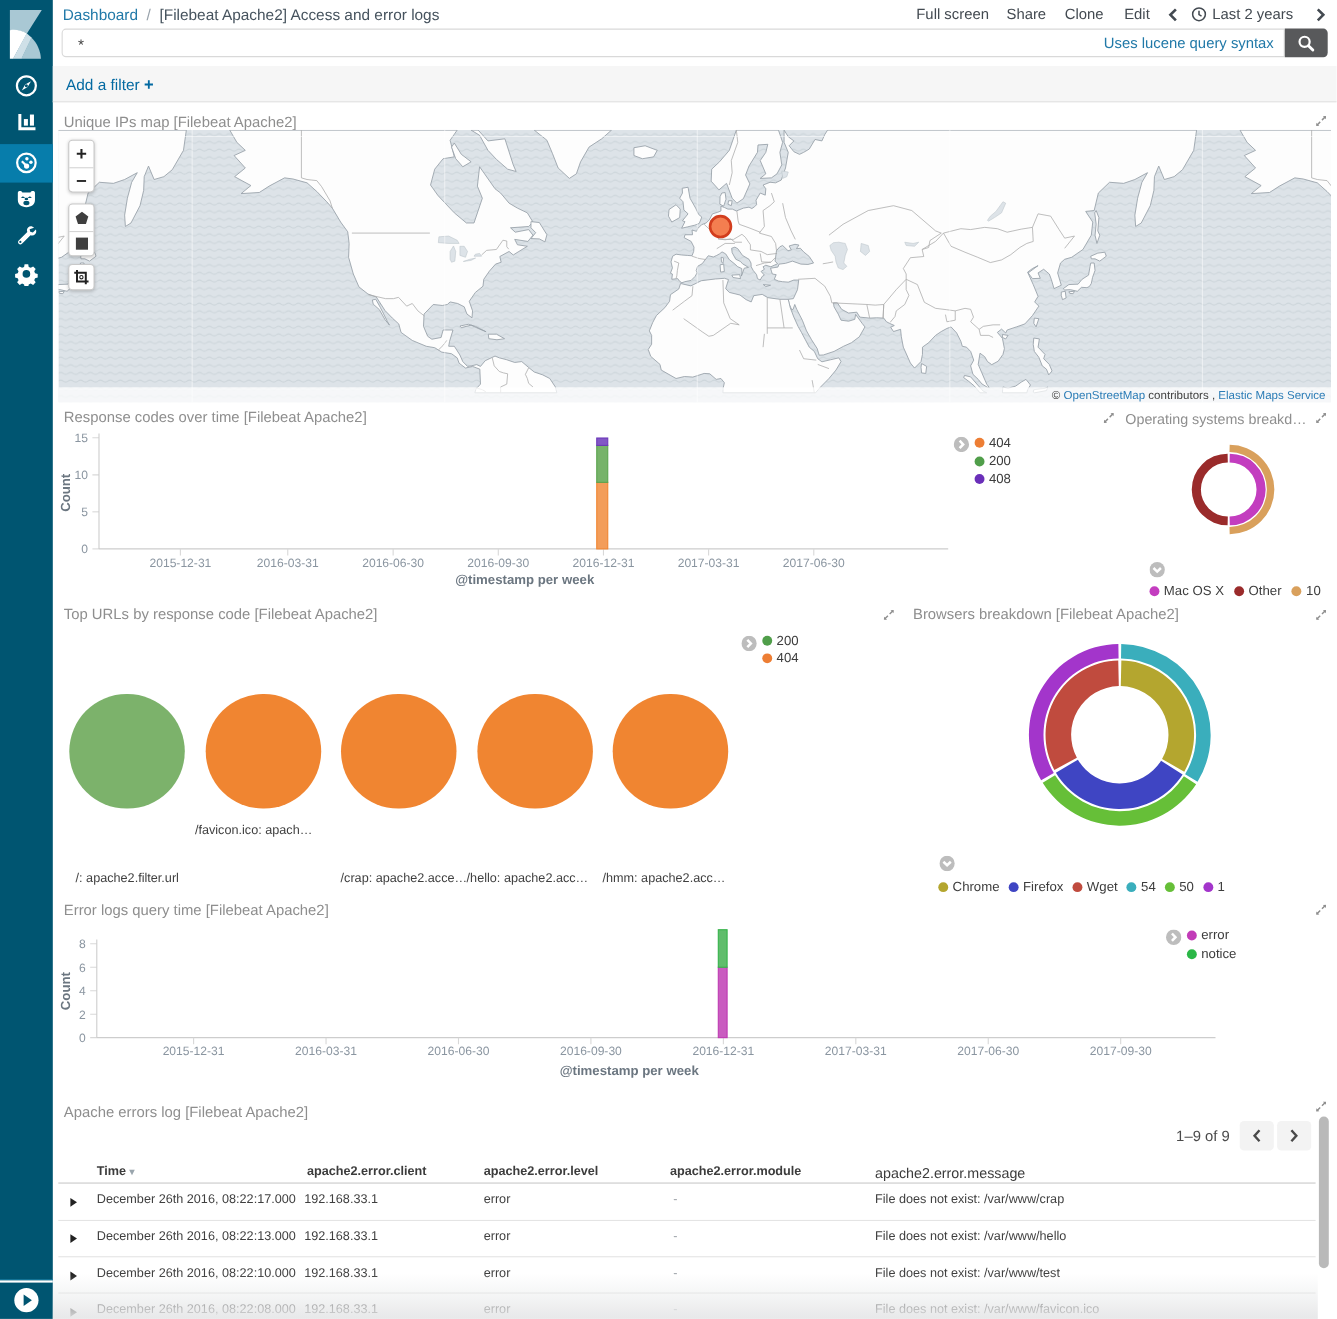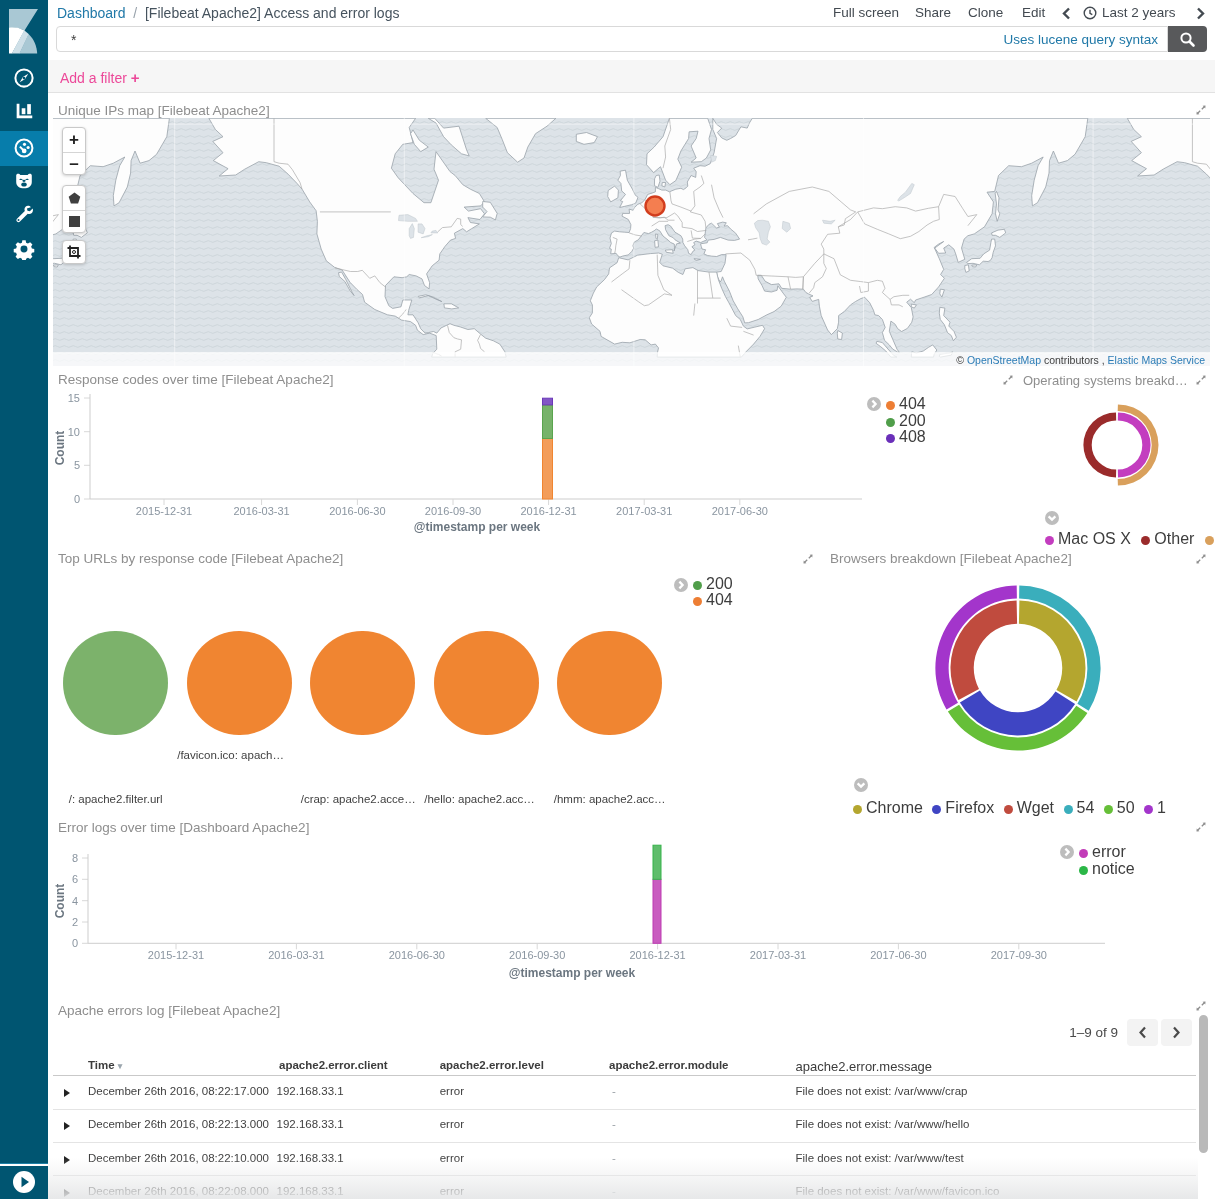--- a/index.html
+++ b/index.html
@@ -1,20 +1,20 @@
 <!DOCTYPE html>
 <html><head><meta charset="utf-8"><style>
 *{margin:0;padding:0;box-sizing:border-box}
 html,body{width:1215px;height:1199px;overflow:hidden;background:#fff;font-family:"Liberation Sans",sans-serif}
 .abs{position:absolute}
 #sidebar{position:absolute;left:0;top:0;width:48px;height:1199px;background:#005571}
 #sel{position:absolute;left:0;top:131px;width:48px;height:35px;background:#077dab}
 .navic{position:absolute;left:13px;width:22px;height:22px}
 .ptitle{position:absolute;font-size:13.5px;color:#8e8e8e;white-space:nowrap}
-.leg{position:absolute;font-size:16px;color:#3d3d3d;white-space:nowrap}
+.leg{position:absolute;font-size:12px;color:#3d3d3d;white-space:nowrap}
 .dot{display:inline-block;width:9px;height:9px;border-radius:50%;margin-right:4px;vertical-align:-1px}
 .axlab{font-size:11px;fill:#8a95a0;font-family:"Liberation Sans",sans-serif}
 .axtitle{font-size:12px;font-weight:bold;fill:#6b7680;font-family:"Liberation Sans",sans-serif}
 .expand{position:absolute;width:10px;height:10px}
 </style></head>
 <body>
 
 <div id="sidebar">
  <div id="sel"></div>
  <svg class="abs" style="left:0;top:0" width="48" height="64" viewBox="0 0 48 64">
@@ -84,21 +84,21 @@
  <div class="abs" style="right:9px;top:5px;font-size:13.5px;color:#2179a8">Uses lucene query syntax</div>
 </div>
 <div class="abs" style="left:1168px;top:26px;width:39px;height:26px;background:#58595b;border-radius:0 4px 4px 0">
  <svg class="abs" style="left:11px;top:5px" width="17" height="17" viewBox="0 0 17 17">
       <circle cx="7" cy="7" r="4.6" fill="none" stroke="#fff" stroke-width="2"></circle>
       <path d="M10.5,10.5 L14.5,14.5" stroke="#fff" stroke-width="2.6" stroke-linecap="round"></path>
     </svg>
 </div>
 
 <div class="abs" style="left:48px;top:60px;width:1167px;height:33px;background:#f6f6f6;border-bottom:1px solid #e2e2e2"></div>
-<div class="abs" style="left:60px;top:69px;font-size:14px;color:#ec4899">Add a filter <b style="font-size:15px">+</b></div>
+<div class="abs" style="left:60px;top:69px;font-size:14px;color:#0369a1">Add a filter <b style="font-size:15px">+</b></div>
 
 <div class="ptitle" style="left:58px;top:103px">Unique IPs map [Filebeat Apache2]</div>
 <div class="abs" style="left:53px;top:118px;width:1157px;height:248px;overflow:hidden">
 <svg width="1157" height="248" viewBox="0 0 1157 248">
 <defs>
         <pattern id="waves" width="18" height="7" patternUnits="userSpaceOnUse">
 <rect width="18" height="7" fill="#dde3e8"></rect>
 <path d="M0,4.5 Q2.25,2.8 4.5,4.5 T9,4.5 T13.5,4.5 T18,4.5" fill="none" stroke="#cdd6db" stroke-width="1"></path>
 </pattern>
       </defs>
@@ -250,44 +250,44 @@
     <circle cx="6.75" cy="6.75" r="6.75" fill="#bdbdbd"></circle>
     <path d="M5.2,3.5 L8.3,6.75 L5.2,10" stroke="#fff" stroke-width="2.2" fill="none"></path>
   </svg>
 <div class="leg" style="left:693px;top:574.5px"><span class="dot" style="background:#509E4A"></span>200</div>
 <div class="leg" style="left:693px;top:591px"><span class="dot" style="background:#ED7E34"></span>404</div>
 <div class="abs" style="left:63.300000000000004px;top:630.6px;width:104.8px;height:104.8px;border-radius:50%;background:#7CB26B"></div>
 <div class="abs" style="left:53.7px;top:793px;width:124px;text-align:center;font-size:11.5px;color:#3f3f3f;white-space:nowrap">/: apache2.filter.url</div>
 <div class="abs" style="left:186.79999999999998px;top:630.6px;width:104.8px;height:104.8px;border-radius:50%;background:#F08531"></div>
 <div class="abs" style="left:177.2px;top:749px;width:124px;text-align:left;font-size:11.5px;color:#3f3f3f;white-space:nowrap">/favicon.ico: apach…</div>
 <div class="abs" style="left:310.3px;top:630.6px;width:104.8px;height:104.8px;border-radius:50%;background:#F08531"></div>
-<div class="abs" style="left:300.7px;top:793px;width:124px;text-align:left;font-size:11.5px;color:#3f3f3f;white-space:nowrap">/crap: apache2.acce…</div>
+<div class="abs" style="left:300.7px;top:793px;width:124px;text-align:right;font-size:11.5px;color:#3f3f3f;white-space:nowrap">/crap: apache2.acce…</div>
 <div class="abs" style="left:433.8px;top:630.6px;width:104.8px;height:104.8px;border-radius:50%;background:#F08531"></div>
 <div class="abs" style="left:424.2px;top:793px;width:124px;text-align:left;font-size:11.5px;color:#3f3f3f;white-space:nowrap">/hello: apache2.acc…</div>
 <div class="abs" style="left:557.3000000000001px;top:630.6px;width:104.8px;height:104.8px;border-radius:50%;background:#F08531"></div>
-<div class="abs" style="left:547.7px;top:793px;width:124px;text-align:center;font-size:11.5px;color:#3f3f3f;white-space:nowrap">/hmm: apache2.acc…</div>
+<div class="abs" style="left:547.7px;top:793px;width:124px;text-align:left;font-size:11.5px;color:#3f3f3f;white-space:nowrap">/hmm: apache2.acc…</div>
 <div class="ptitle" style="left:830px;top:551px">Browsers breakdown [Filebeat Apache2]</div>
 <svg class="expand" style="left:1196px;top:554px" viewBox="0 0 10 10">
     <path d="M5.8,4.2 L8.8,1.2 M4.2,5.8 L1.2,8.8" stroke="#8e8e8e" stroke-width="1.3" fill="none"></path>
     <path d="M9.5,0.5 L9.3,3.4 L6.6,0.7 Z M0.5,9.5 L0.7,6.6 L3.4,9.3 Z" fill="#8e8e8e"></path>
   </svg>
 <svg class="abs" style="left:933px;top:583px" width="170" height="170" viewBox="0 0 170 170">
     <path d="M86.4,17.5A67.5,67.5 0 0 1 143.6,118.5L123.4,107.0A44.3,44.3 0 0 0 85.9,40.7Z" fill="#B4A62F"></path>
     <path d="M142.1,121.0A67.5,67.5 0 0 1 26.9,119.4L46.9,107.6A44.3,44.3 0 0 0 122.5,108.6Z" fill="#3F45C3"></path>
     <path d="M25.5,116.9A67.5,67.5 0 0 1 83.6,17.5L84.1,40.7A44.3,44.3 0 0 0 46.0,105.9Z" fill="#C04B3E"></path>
     <path d="M86.3,2.4A82.6,82.6 0 0 1 155.7,127.7L144.4,120.8A69.4,69.4 0 0 0 86.1,15.6Z" fill="#3AAEBC"></path>
     <path d="M154.4,129.9A82.6,82.6 0 0 1 14.9,128.6L26.1,121.7A69.4,69.4 0 0 0 143.3,122.7Z" fill="#66BF38"></path>
     <path d="M13.5,126.4A82.6,82.6 0 0 1 83.7,2.4L83.9,15.6A69.4,69.4 0 0 0 25.0,119.8Z" fill="#A335CB"></path>
   </svg>
 <svg class="abs" style="left:854px;top:778px" width="14" height="14" viewBox="0 0 13.5 13.5">
     <circle cx="6.75" cy="6.75" r="6.75" fill="#bdbdbd"></circle>
     <path d="M3.5,5.2 L6.75,8.3 L10,5.2" stroke="#fff" stroke-width="2.2" fill="none"></path>
   </svg>
 <div class="leg" style="left:853px;top:799px"><span class="dot" style="background:#B4A62F;margin-left:0px"></span>Chrome <span class="dot" style="background:#3F45C3;margin-left:5px"></span>Firefox <span class="dot" style="background:#C04B3E;margin-left:5px"></span>Wget <span class="dot" style="background:#3AAEBC;margin-left:5px"></span>54 <span class="dot" style="background:#66BF38;margin-left:5px"></span>50 <span class="dot" style="background:#A335CB;margin-left:5px"></span>1</div>
-<div class="ptitle" style="left:58px;top:820px">Error logs over time [Dashboard Apache2]</div>
+<div class="ptitle" style="left:58px;top:820px">Error logs query time [Filebeat Apache2]</div>
 <svg class="expand" style="left:1196px;top:822px" viewBox="0 0 10 10">
     <path d="M5.8,4.2 L8.8,1.2 M4.2,5.8 L1.2,8.8" stroke="#8e8e8e" stroke-width="1.3" fill="none"></path>
     <path d="M9.5,0.5 L9.3,3.4 L6.6,0.7 Z M0.5,9.5 L0.7,6.6 L3.4,9.3 Z" fill="#8e8e8e"></path>
   </svg>
 <svg class="abs" style="left:50px;top:838px" width="1110" height="146" viewBox="0 0 1110 146">
     <line x1="32" y1="105.29999999999995" x2="38" y2="105.29999999999995" stroke="#d8d8d8"></line>
     <text class="axlab" x="28" y="109.29999999999995" text-anchor="end">0</text>
     <line x1="32" y1="84" x2="38" y2="84" stroke="#d8d8d8"></line>
     <text class="axlab" x="28" y="88" text-anchor="end">2</text>
     <line x1="32" y1="62.700000000000045" x2="38" y2="62.700000000000045" stroke="#d8d8d8"></line>

